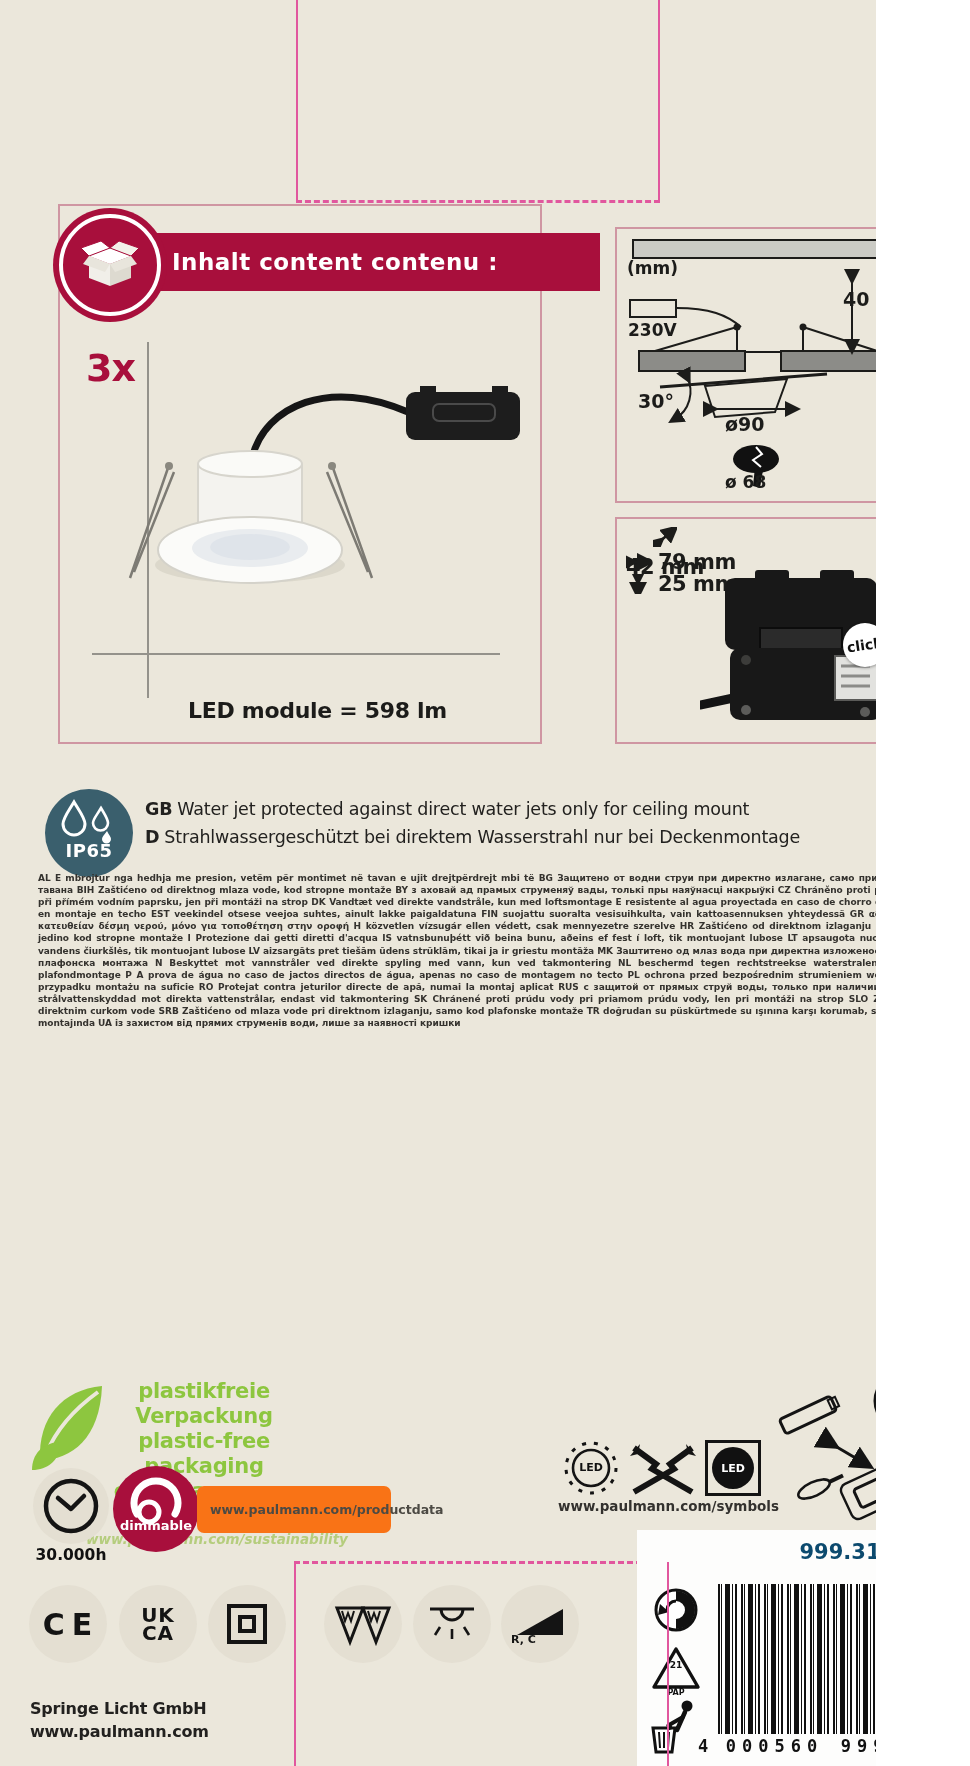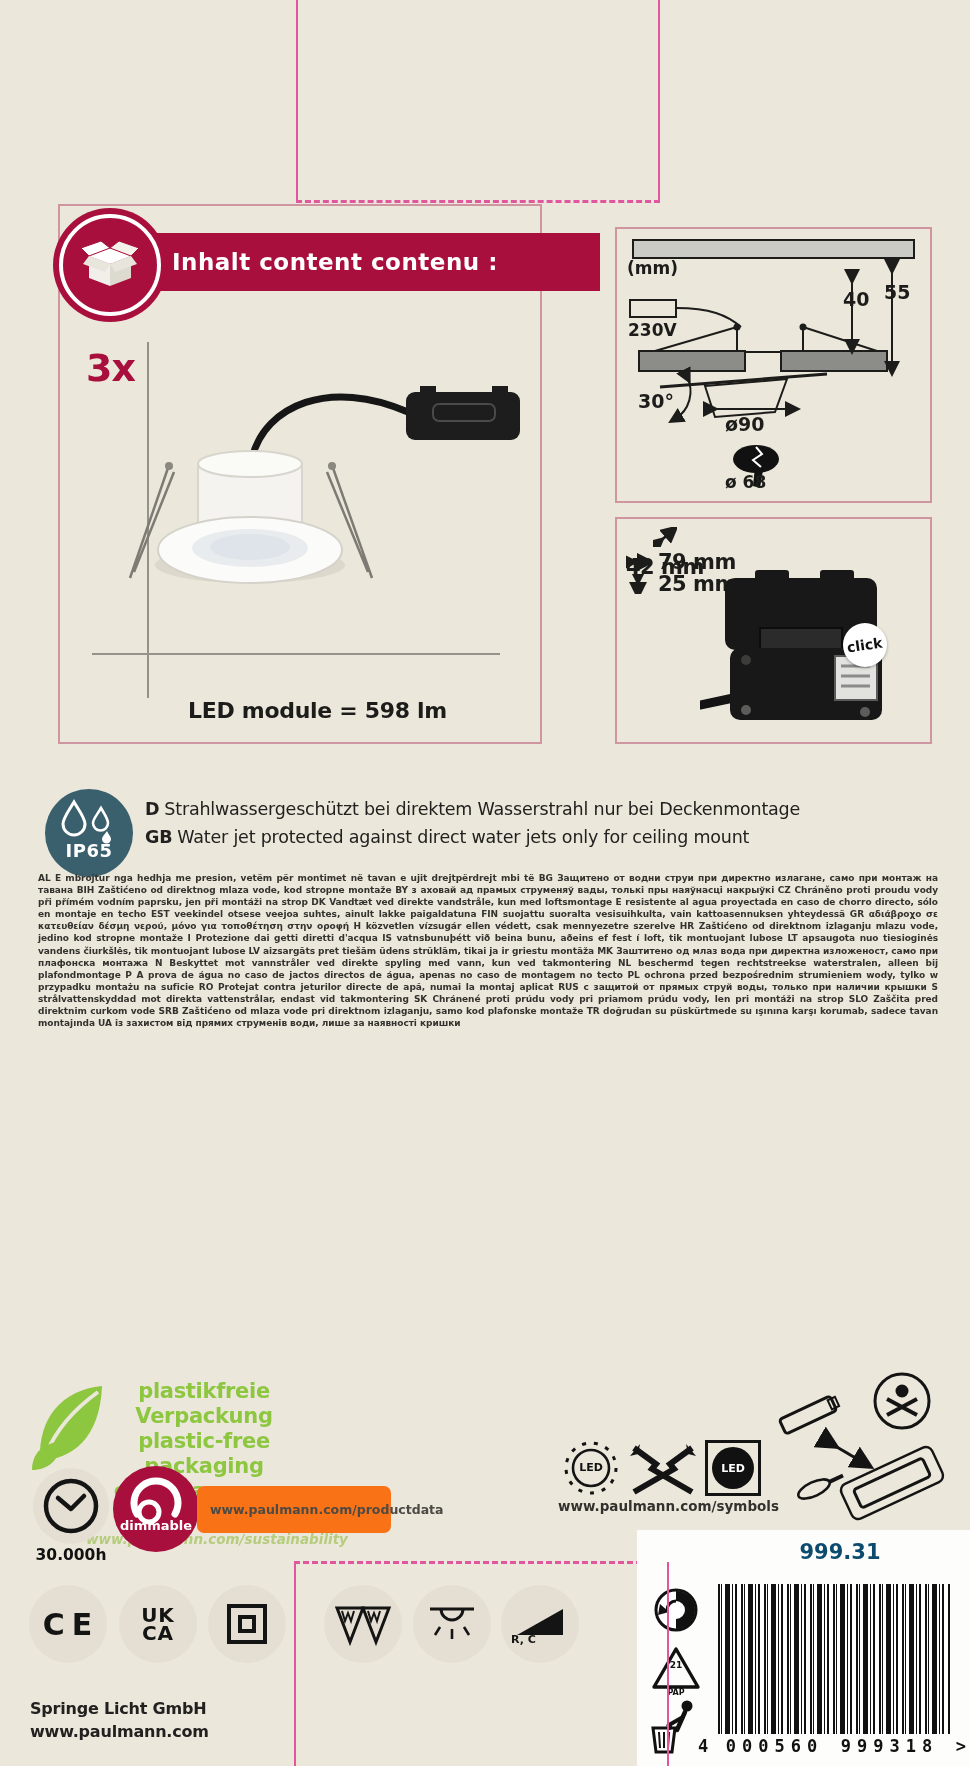--- a/index.html
+++ b/index.html
@@ -6,21 +6,21 @@
     --red:#a80f3c;
     --border:#cf96a2;
     --pink:#e1579e;
     --ink:#1c1c1a;
     --bg:#ebe7db;
     --circlebg:#e4dfd2;
     --green:#8dc63f;
   }
   *{margin:0;padding:0;box-sizing:border-box;}
   body{width:970px;height:1766px;font-family:"DejaVu Sans","Liberation Sans",sans-serif;background:#fff;}
-  #sheet{position:relative;width:970px;height:1766px;background:var(--bg);overflow:hidden;}
+  #sheet{position:relative;width:876px;height:1766px;background:var(--bg);overflow:hidden;}
   .abs{position:absolute;}
   .panel{position:absolute;border:2px solid var(--border);}
   
   .cutv{position:absolute;width:2px;background:var(--pink);}
   .cuth{position:absolute;height:0;border-top:3px dashed var(--pink);}
   
   .band{position:absolute;left:92px;top:233px;width:508px;height:58px;background:var(--red);display:flex;align-items:center;}
   .band span{color:#fff;font-size:23px;font-weight:700;letter-spacing:.5px;padding-left:80px;white-space:nowrap;}
   .badge-circle{position:absolute;left:59px;top:214px;width:102px;height:102px;border-radius:50%;background:var(--red);border:4px solid #fff;box-shadow:0 0 0 6px var(--red);display:flex;align-items:center;justify-content:center;}
   .qty{position:absolute;left:86px;top:346px;font-size:38px;font-weight:800;color:var(--red);letter-spacing:-1px;}
@@ -222,22 +222,22 @@
 
   <svg class="abs" style="left:44px;top:788px;" width="90" height="90" viewBox="0 0 90 90">
     <circle cx="45" cy="45" r="44" fill="#3a5f6d"></circle>
     <path d="M30,14 C36,24 41,30 41,36 A11 11 0 1 1 19,36 C19,30 24,24 30,14 Z" fill="none" stroke="#fff" stroke-width="3"></path>
     <path d="M57,20 C61,27 64,31 64,35 A7.5 7.5 0 1 1 49,35 C49,31 53,27 57,20 Z" fill="none" stroke="#fff" stroke-width="2.6"></path>
     <path d="M63,43 C65,47 67,49 67,51 A4.5 4.5 0 1 1 58,51 C58,49 60,47 63,43 Z" fill="#fff"></path>
   </svg>
   <div class="ip-label">IP65</div>
 
   <div class="prot">
+    <div><b>GB</b><span>Water jet protected against direct water jets only for ceiling mount</span></div>
     <div><b>D</b><span>Strahlwassergeschützt bei direktem Wasserstrahl nur bei Deckenmontage</span></div>
-    <div><b>GB</b><span>Water jet protected against direct water jets only for ceiling mount</span></div>
   </div>
 
   <div class="fineprint">AL E mbrojtur nga hedhja me presion, vetëm për montimet në tavan e ujit drejtpërdrejt mbi të BG Защитено от водни струи при директно излагане, само при монтаж на тавана BIH Zaštićeno od direktnog mlaza vode, kod stropne montaže BY з аховай ад прамых струменяў вады, толькі пры наяўнасці накрыўкі CZ Chráněno proti proudu vody při přímém vodním paprsku, jen při montáži na strop DK Vandtæt ved direkte vandstråle, kun med loftsmontage E resistente al agua proyectada en caso de chorro directo, sólo en montaje en techo EST veekindel otsese veejoa suhtes, ainult lakke paigaldatuna FIN suojattu suoralta vesisuihkulta, vain kattoasennuksen yhteydessä GR αδιάβροχο σε κατευθείαν δέσμη νερού, μόνο για τοποθέτηση στην οροφή H közvetlen vízsugár ellen védett, csak mennyezetre szerelve HR Zaštićeno od direktnom izlaganju mlazu vode, jedino kod stropne montaže I Protezione dai getti diretti d'acqua IS vatnsbunuþétt við beina bunu, aðeins ef fest í loft, tik montuojant lubose LT apsaugota nuo tiesioginės vandens čiurkšlės, tik montuojant lubose LV aizsargāts pret tiešām ūdens strūklām, tikai ja ir griestu montāža MK Заштитено од млаз вода при директна изложеност, само при плафонска монтажа N Beskyttet mot vannstråler ved direkte spyling med vann, kun ved takmontering NL beschermd tegen rechtstreekse waterstralen, alleen bij plafondmontage P A prova de água no caso de jactos directos de água, apenas no caso de montagem no tecto PL ochrona przed bezpośrednim strumieniem wody, tylko w przypadku montażu na suficie RO Protejat contra jeturilor directe de apă, numai la montaj aplicat RUS с защитой от прямых струй воды, только при наличии крышки S strålvattenskyddad mot direkta vattenstrålar, endast vid takmontering SK Chránené proti prúdu vody pri priamom prúdu vody, len pri montáži na strop SLO Zaščita pred direktnim curkom vode SRB Zaštićeno od mlaza vode pri direktnom izlaganju, samo kod plafonske montaže TR doğrudan su püskürtmede su ışınına karşı korumab, sadece tavan montajında UA із захистом від прямих струменів води, лише за наявності кришки</div>
 
   <svg class="abs" style="left:28px;top:1380px;" width="80" height="95" viewBox="0 0 80 95">
     <path d="M 74 6 C 34 10, 10 38, 12 80 C 44 80, 72 58, 74 6 Z" fill="#8dc63f"></path>
     <path d="M 70 12 C 45 30, 28 50, 18 74" stroke="#ebe7db" stroke-width="4" fill="none"></path>
     <path d="M 30 62 C 14 64, 4 74, 4 90 C 20 90, 30 80, 32 68 Z" fill="#8dc63f"></path>
   </svg>
   <div class="sus">

